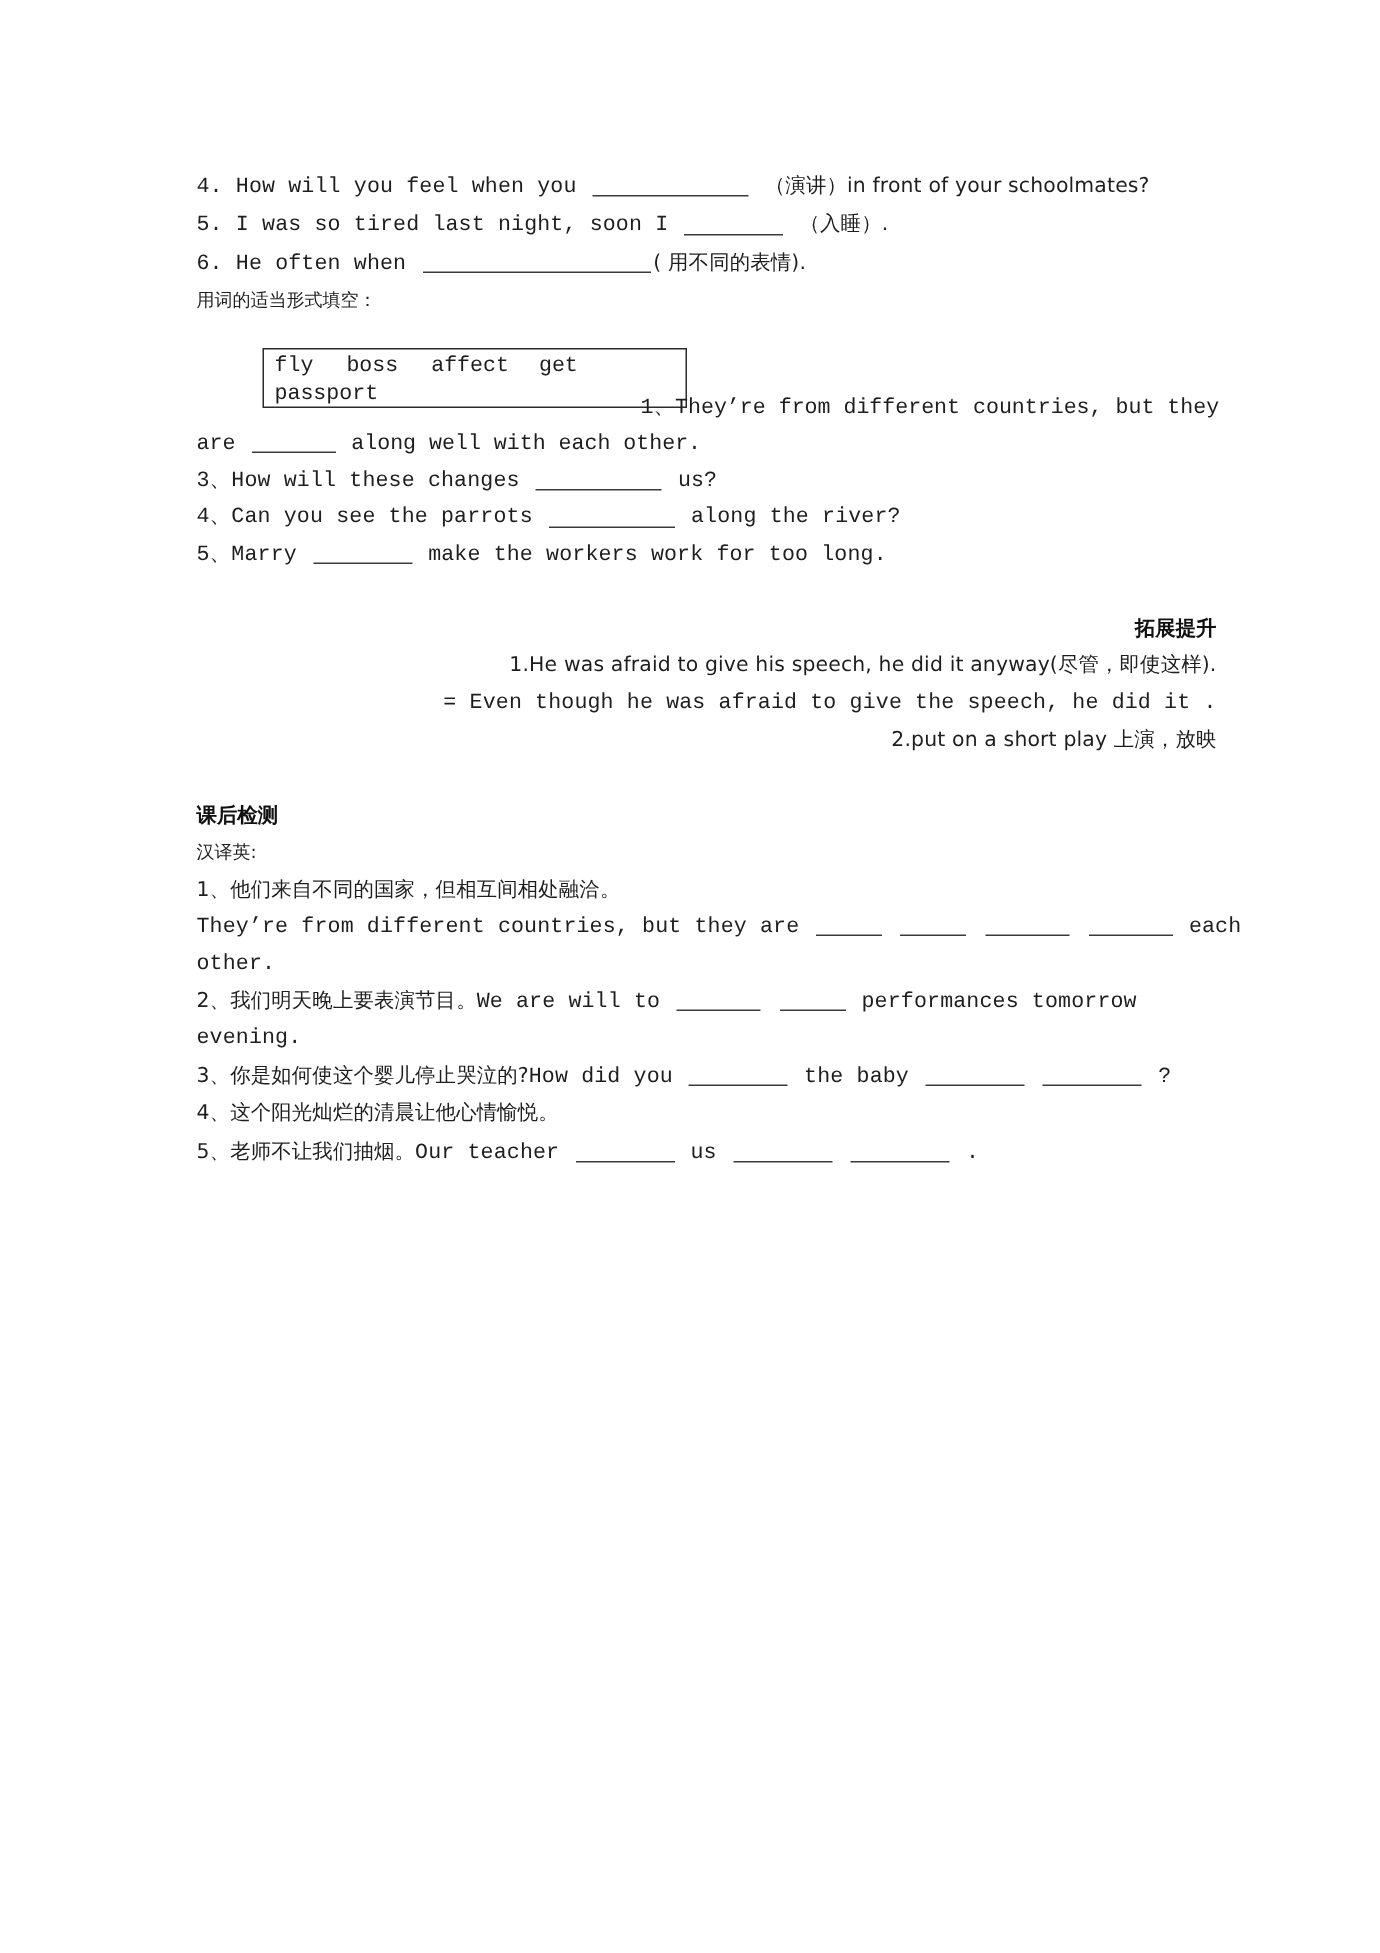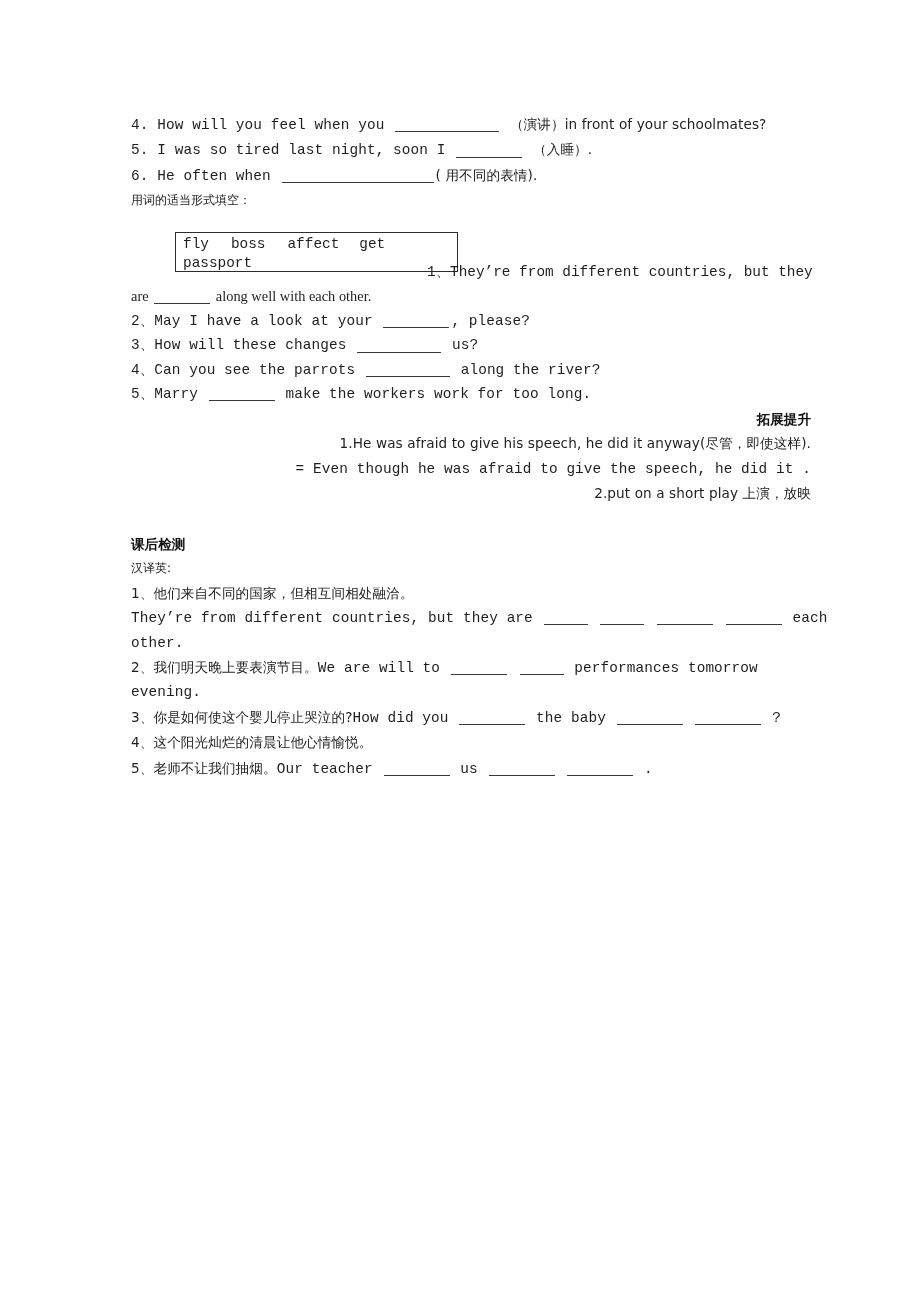--- a/index.html
+++ b/index.html
@@ -97,21 +97,21 @@
     font-family: "Liberation Mono", "DejaVu Sans Mono", monospace;
     font-size: 14.4px;
     line-height: 24.4px;
     white-space: nowrap;
     color: #1e1e1e;
   }
   .afterbox2 {
     position: absolute;
     left: 0px;
     top: 172px;
-    font-family: Liberation Serif, serif;
+    font-family: Liberation Mono, monospace;
     font-size: 14.4px;
     line-height: 24.4px;
     white-space: nowrap;
     color: #1e1e1e;
   }
   .blockA { position: absolute; left: 0; top: 0; width: 660px; }
   .blockB { position: absolute; left: 0; top: 197px; width: 680px; }
   .blockC { position: absolute; left: 0; top: 295px; width: 680px; text-align: right; }
   .blockD { position: absolute; left: 0; top: 420px; width: 690px; }
   .indent { display: inline-block; width: 12px; }
@@ -161,24 +161,20 @@
 
       <div class="afterbox2">
         <span>are</span>
         <span class="bl bl-s"></span>
         <span>along well with each other.</span>
       </div>
     </div>
 
     <div class="blockB">
 
-      <div class="line">
-        <span>2、</span><span>May I have a look at your</span>
-        <span class="bl bl-m"></span><span>, please?</span>
-      </div>
 
       <div class="line">
         <span>3、</span><span>How will these changes</span>
         <span class="bl bl-l"></span>
         <span>us?</span>
       </div>
 
       <div class="line">
         <span>4、</span><span>Can you see the parrots</span>
         <span class="bl bl-l"></span>

